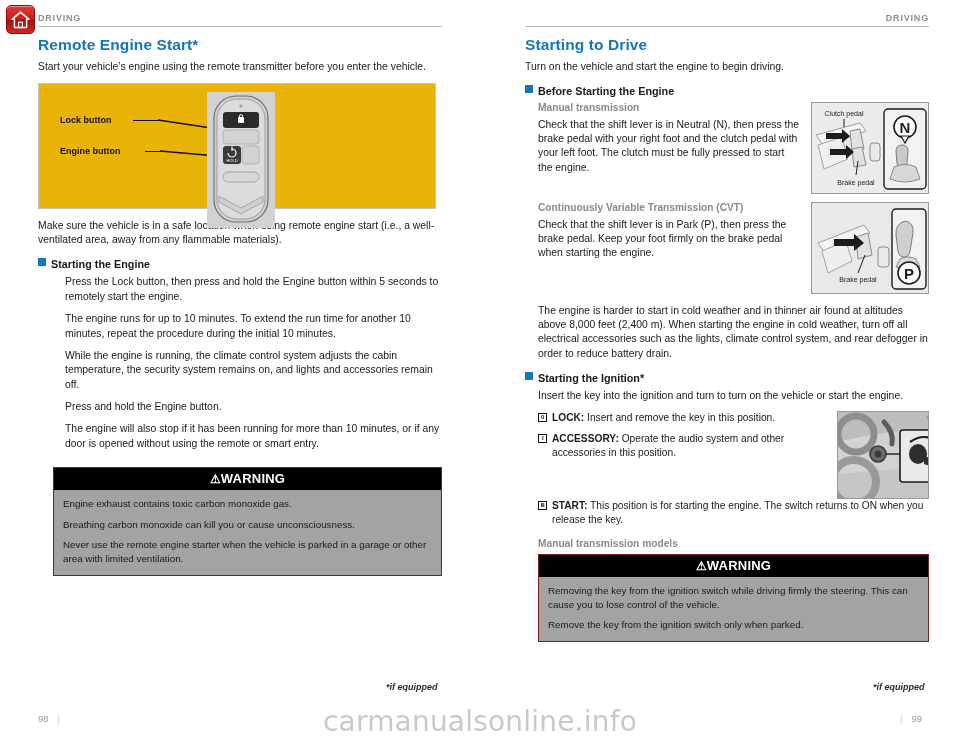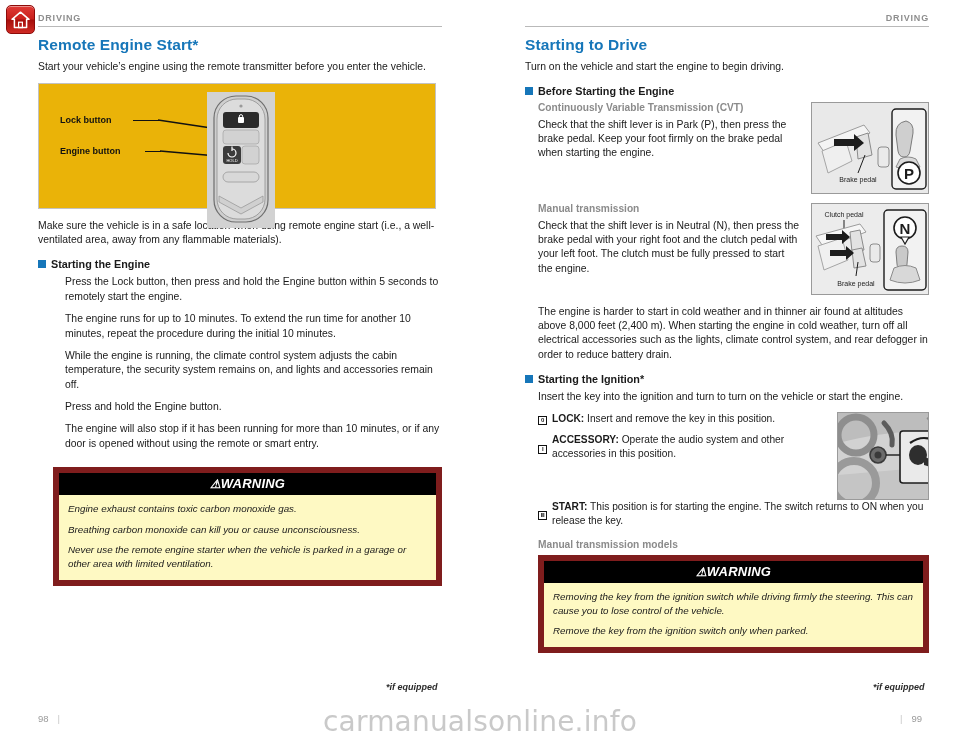--- a/index.html
+++ b/index.html
@@ -52,31 +52,31 @@
   .fob-label {
     position: absolute; font-size: 9px; font-weight: bold; color: #111;
     white-space: nowrap;
   }
   .lead-line { position: absolute; height: 0; border-top: 1.3px solid #111; }
 
   
   p.body { font-size: 10.4px; line-height: 1.36; margin: 0 0 8px 0; }
   .sub-head {
     font-size: 10.8px; font-weight: bold; margin: 11px 0 5px 0;
-    display: flex; align-items: center; gap: 5px;
+    display: flex; align-items: flex-start; gap: 5px;
   }
   .bullet-sq {
     display: inline-block; width: 8px; height: 8px;
     background: #1676b9; flex: 0 0 auto; position: relative; top: 0px;
   }
   .indent { padding-left: 15px; }
   .indent p { font-size: 10.4px; line-height: 1.38; margin: 0 0 8px 12px; }
 
   
-  .warn-box { border: 6px solid #7f1d1d; background:#fef9c3;font-style:italic; }
+  .warn-box { border: 1px solid #7f1d1d; background:#a3a3a3; }
   .warn-head {
     background: #000; color: #fff; text-align: center;
     font-size: 13px; font-weight: bold; letter-spacing: .2px;
     padding: 3px 0 4px 0;
   }
   .warn-head .tri { font-size: 12px; }
   .warn-body { padding: 7px 9px 9px 9px; }
   .warn-body p { font-size: 9.8px; line-height: 1.4; margin: 0 0 7px 0; }
   .warn-body p:last-child { margin-bottom: 0; }
 
@@ -91,21 +91,21 @@
   .fig-wide {
     width: 118px; height: 88px; border: 1px solid #9a9a9a;
     background: #dcdcdc; position: relative; overflow: hidden;
   }
   .gray-head {
     font-size: 10.2px; font-weight: bold; color: #8b8b8b;
     margin: 0 0 5px 0;
   }
   .key-item {
     font-size: 10.2px; line-height: 1.38; margin: 0 0 7px 0;
-    display: flex; gap: 5px; align-items: center;
+    display: flex; gap: 5px; align-items: flex-start;
   }
   .key-glyph {
     flex: 0 0 auto; display: inline-block;
     border: 1px solid #111; font-size: 6px; line-height: 7px;
     font-family: "Liberation Sans", sans-serif; font-weight: bold;
     padding: 0 1px; height: 9px; min-width: 9px; text-align: center;
     position: relative; top: 2px; letter-spacing: -0.5px;
   }
   .key-item b { font-weight: bold; }
 
@@ -215,44 +215,20 @@
   <div class="col col-right">
     <div class="run-head">DRIVING</div>
     <div class="rule"></div>
 
     <h1 class="section-title">Starting to Drive</h1>
     <p class="intro">Turn on the vehicle and start the engine to begin driving.</p>
 
     <div class="sub-head">
       <span class="bullet-sq"></span>
       <span>Before Starting the Engine</span>
-    </div>
-
-    <div class="row-fig" style="padding-left:13px; margin-bottom:9px;">
-      <div class="txt">
-        <p class="gray-head">Continuously Variable Transmission (CVT)</p>
-        <p class="body">Check that the shift lever is in Park (P), then press the brake pedal. Keep your foot firmly on the brake pedal when starting the engine.</p>
-      </div>
-      <div class="mini-fig">
-        <svg width="118" height="92" viewBox="0 0 118 92">
-          <rect x="0" y="0" width="118" height="92" fill="#e9e9e9"></rect>
-          <path d="M6 40 L52 22 L58 30 L14 52 Z" fill="#f4f4f4" stroke="#9d9d9d" stroke-width="1"></path>
-          <path d="M10 48 L34 38 L40 58 L16 70 Z" fill="#efefef" stroke="#a5a5a5" stroke-width="1"></path>
-          <path d="M44 34 L56 30 L60 52 L46 56 Z" fill="#e2e2e2" stroke="#8b8b8b" stroke-width="1"></path>
-          <rect x="66" y="44" width="11" height="20" rx="3" fill="#eaeaea" stroke="#8b8b8b" stroke-width="1"></rect>
-          <path d="M22 36 L42 36 L42 31 L52 40 L42 48 L42 43 L22 43 Z" fill="#1c1c1c"></path>
-          <line x1="53" y1="52" x2="46" y2="70" stroke="#1c1c1c" stroke-width="1"></line>
-          <text x="46" y="79" font-size="7" fill="#1c1c1c" text-anchor="middle" font-family="Liberation Sans, sans-serif">Brake pedal</text>
-          <rect x="80" y="6" width="34" height="80" rx="4" fill="#f2f2f2" stroke="#1c1c1c" stroke-width="1.4"></rect>
-          <path d="M94 18 q8 2 7 12 l-3 18 q-1 6 -6 6 q-5 0 -6 -6 l-2 -16 q-1 -12 10 -14 Z" fill="#cfcfcf" stroke="#7c7c7c" stroke-width="1"></path>
-          <path d="M88 56 q8 -4 16 0 l4 8 q-12 5 -24 0 Z" fill="#dadada" stroke="#8a8a8a" stroke-width="1"></path>
-          <circle cx="97" cy="70" r="11" fill="#ffffff" stroke="#1c1c1c" stroke-width="1.6"></circle>
-          <text x="97" y="75.5" font-size="15" font-weight="bold" fill="#1c1c1c" text-anchor="middle" font-family="Liberation Sans, sans-serif">P</text>
-        </svg>
-      </div>
     </div>
 
     <div class="row-fig" style="padding-left:13px; margin-bottom:8px;">
       <div class="txt">
         <p class="gray-head">Manual transmission</p>
         <p class="body">Check that the shift lever is in Neutral (N), then press the brake pedal with your right foot and the clutch pedal with your left foot. The clutch must be fully pressed to start the engine.</p>
       </div>
       <div class="mini-fig" style="background:#ececec;">
         <svg width="118" height="92" viewBox="0 0 118 92">
           <rect x="0" y="0" width="118" height="92" fill="#ececec"></rect>
@@ -266,20 +242,44 @@
           <path d="M14 30 L30 30 L30 26 L38 33 L30 40 L30 36 L14 36 Z" fill="#1c1c1c"></path>
           <path d="M18 46 L34 46 L34 42 L42 49 L34 56 L34 52 L18 52 Z" fill="#1c1c1c"></path>
           <line x1="46" y1="58" x2="44" y2="72" stroke="#1c1c1c" stroke-width="1"></line>
           <text x="44" y="82" font-size="7" fill="#1c1c1c" text-anchor="middle" font-family="Liberation Sans, sans-serif">Brake pedal</text>
           <rect x="72" y="6" width="42" height="80" rx="4" fill="#f2f2f2" stroke="#1c1c1c" stroke-width="1.4"></rect>
           <circle cx="93" cy="24" r="11" fill="#ffffff" stroke="#1c1c1c" stroke-width="1.6"></circle>
           <path d="M89 33 L93 40 L97 33 Z" fill="#ffffff" stroke="#1c1c1c" stroke-width="1.2"></path>
           <text x="93" y="29.5" font-size="15" font-weight="bold" fill="#1c1c1c" text-anchor="middle" font-family="Liberation Sans, sans-serif">N</text>
           <path d="M90 42 q6 0 6 6 l-1 12 q0 4 -5 4 q-5 0 -5 -4 l-1 -12 q0 -6 6 -6 Z" fill="#c9c9c9" stroke="#7c7c7c" stroke-width="1"></path>
           <path d="M82 64 q11 -5 22 0 l4 12 q-15 6 -30 0 Z" fill="#d8d8d8" stroke="#8a8a8a" stroke-width="1"></path>
+        </svg>
+      </div>
+    </div>
+
+    <div class="row-fig" style="padding-left:13px; margin-bottom:9px;">
+      <div class="txt">
+        <p class="gray-head">Continuously Variable Transmission (CVT)</p>
+        <p class="body">Check that the shift lever is in Park (P), then press the brake pedal. Keep your foot firmly on the brake pedal when starting the engine.</p>
+      </div>
+      <div class="mini-fig">
+        <svg width="118" height="92" viewBox="0 0 118 92">
+          <rect x="0" y="0" width="118" height="92" fill="#e9e9e9"></rect>
+          <path d="M6 40 L52 22 L58 30 L14 52 Z" fill="#f4f4f4" stroke="#9d9d9d" stroke-width="1"></path>
+          <path d="M10 48 L34 38 L40 58 L16 70 Z" fill="#efefef" stroke="#a5a5a5" stroke-width="1"></path>
+          <path d="M44 34 L56 30 L60 52 L46 56 Z" fill="#e2e2e2" stroke="#8b8b8b" stroke-width="1"></path>
+          <rect x="66" y="44" width="11" height="20" rx="3" fill="#eaeaea" stroke="#8b8b8b" stroke-width="1"></rect>
+          <path d="M22 36 L42 36 L42 31 L52 40 L42 48 L42 43 L22 43 Z" fill="#1c1c1c"></path>
+          <line x1="53" y1="52" x2="46" y2="70" stroke="#1c1c1c" stroke-width="1"></line>
+          <text x="46" y="79" font-size="7" fill="#1c1c1c" text-anchor="middle" font-family="Liberation Sans, sans-serif">Brake pedal</text>
+          <rect x="80" y="6" width="34" height="80" rx="4" fill="#f2f2f2" stroke="#1c1c1c" stroke-width="1.4"></rect>
+          <path d="M94 18 q8 2 7 12 l-3 18 q-1 6 -6 6 q-5 0 -6 -6 l-2 -16 q-1 -12 10 -14 Z" fill="#cfcfcf" stroke="#7c7c7c" stroke-width="1"></path>
+          <path d="M88 56 q8 -4 16 0 l4 8 q-12 5 -24 0 Z" fill="#dadada" stroke="#8a8a8a" stroke-width="1"></path>
+          <circle cx="97" cy="70" r="11" fill="#ffffff" stroke="#1c1c1c" stroke-width="1.6"></circle>
+          <text x="97" y="75.5" font-size="15" font-weight="bold" fill="#1c1c1c" text-anchor="middle" font-family="Liberation Sans, sans-serif">P</text>
         </svg>
       </div>
     </div>
 
     <p class="body" style="padding-left:13px; margin-top:10px;">The engine is harder to start in cold weather and in thinner air found at altitudes above 8,000 feet (2,400 m). When starting the engine in cold weather, turn off all electrical accessories such as the lights, climate control system, and rear defogger in order to reduce battery drain.</p>
 
     <div class="sub-head">
       <span class="bullet-sq"></span>
       <span>Starting the Ignition*</span>
     </div>

